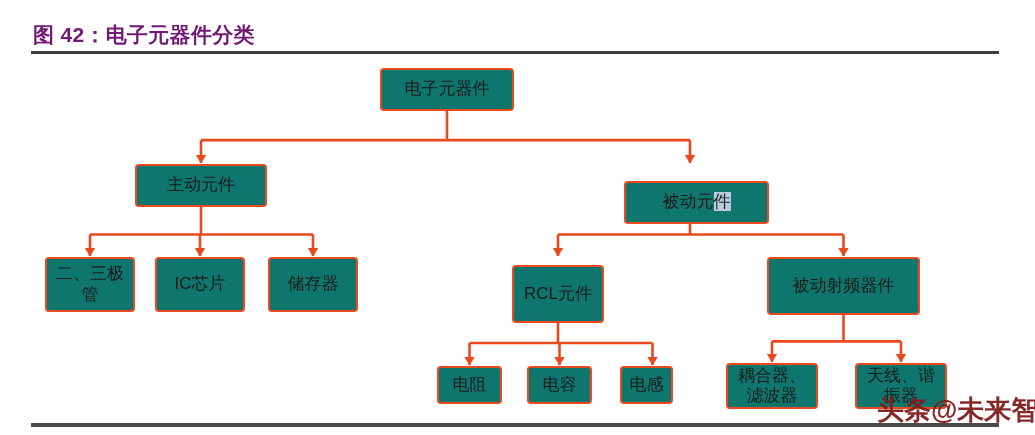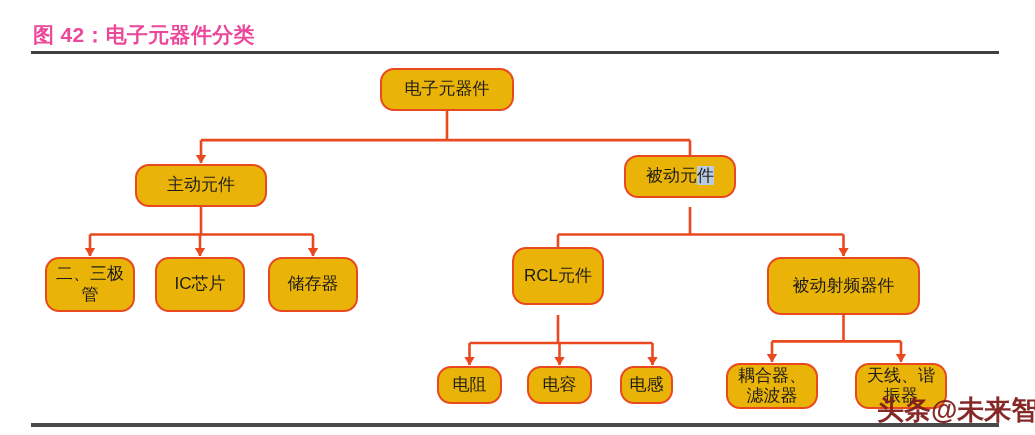--- a/index.html
+++ b/index.html
@@ -18,21 +18,21 @@
     overflow: hidden;
   }
 
   
   .fig-title {
     position: absolute;
     left: 33px;
     top: 21px;
     font-size: 21px;
     font-weight: bold;
-    color: #ec4899;
+    color: #701a75;
     letter-spacing: 0.3px;
     white-space: nowrap;
   }
   .title-rule {
     position: absolute;
     left: 31px;
     top: 51px;
     width: 968px;
     height: 3px;
     background: #404040;
@@ -61,22 +61,22 @@
     width: 1035px;
     height: 435px;
     pointer-events: none;
   }
 
   
   .node {
     position: absolute;
     box-sizing: border-box;
     border: 2.4px solid #e8491f;
-    border-radius: 14px;
-    background: #eab308;
+    border-radius: 4px;
+    background: #0f766e;
     display: flex;
     align-items: center;
     justify-content: center;
     text-align: center;
     color: #1a1a1a;
     font-size: 17px;
     line-height: 1.18;
     padding: 2px 4px;
     z-index: 3;
   }
@@ -147,34 +147,34 @@
       <path d="M 895.8 354 L 906.2 354 L 901 362.5 Z" fill="#e8491f"></path>
     </svg>
 
   <div id="canvas">
       <div class="node" style="left: 380px; top: 68px; width: 134px; height: 43px;">
         <span class="label">电子元器件</span>
       </div>
       <div class="node" style="left: 135px; top: 164px; width: 132px; height: 43px;">
         <span class="label">主动元件</span>
       </div>
-      <div class="node sel" style="left: 624px; top: 155px; width: 112px; height: 43px;">
+      <div class="node sel" style="left: 624px; top: 181px; width: 145px; height: 43px;">
         <span class="label">被动元<span class="hl">件</span></span>
       </div>
       <div class="node" style="left: 45px; top: 257px; width: 90px; height: 55px;">
         <span class="label">二、三极
 管</span>
       </div>
       <div class="node" style="left: 155px; top: 257px; width: 90px; height: 55px;">
         <span class="label">IC芯片</span>
       </div>
       <div class="node" style="left: 268px; top: 257px; width: 90px; height: 55px;">
         <span class="label">储存器</span>
       </div>
-      <div class="node" style="left: 512px; top: 247px; width: 92px; height: 58px;">
+      <div class="node" style="left: 512px; top: 265px; width: 92px; height: 58px;">
         <span class="label">RCL元件</span>
       </div>
       <div class="node" style="left: 437px; top: 366px; width: 65px; height: 38px;">
         <span class="label">电阻</span>
       </div>
       <div class="node" style="left: 767px; top: 257px; width: 153px; height: 58px;">
         <span class="label">被动射频器件</span>
       </div>
       <div class="node" style="left: 527px; top: 366px; width: 65px; height: 38px;">
         <span class="label">电容</span>

